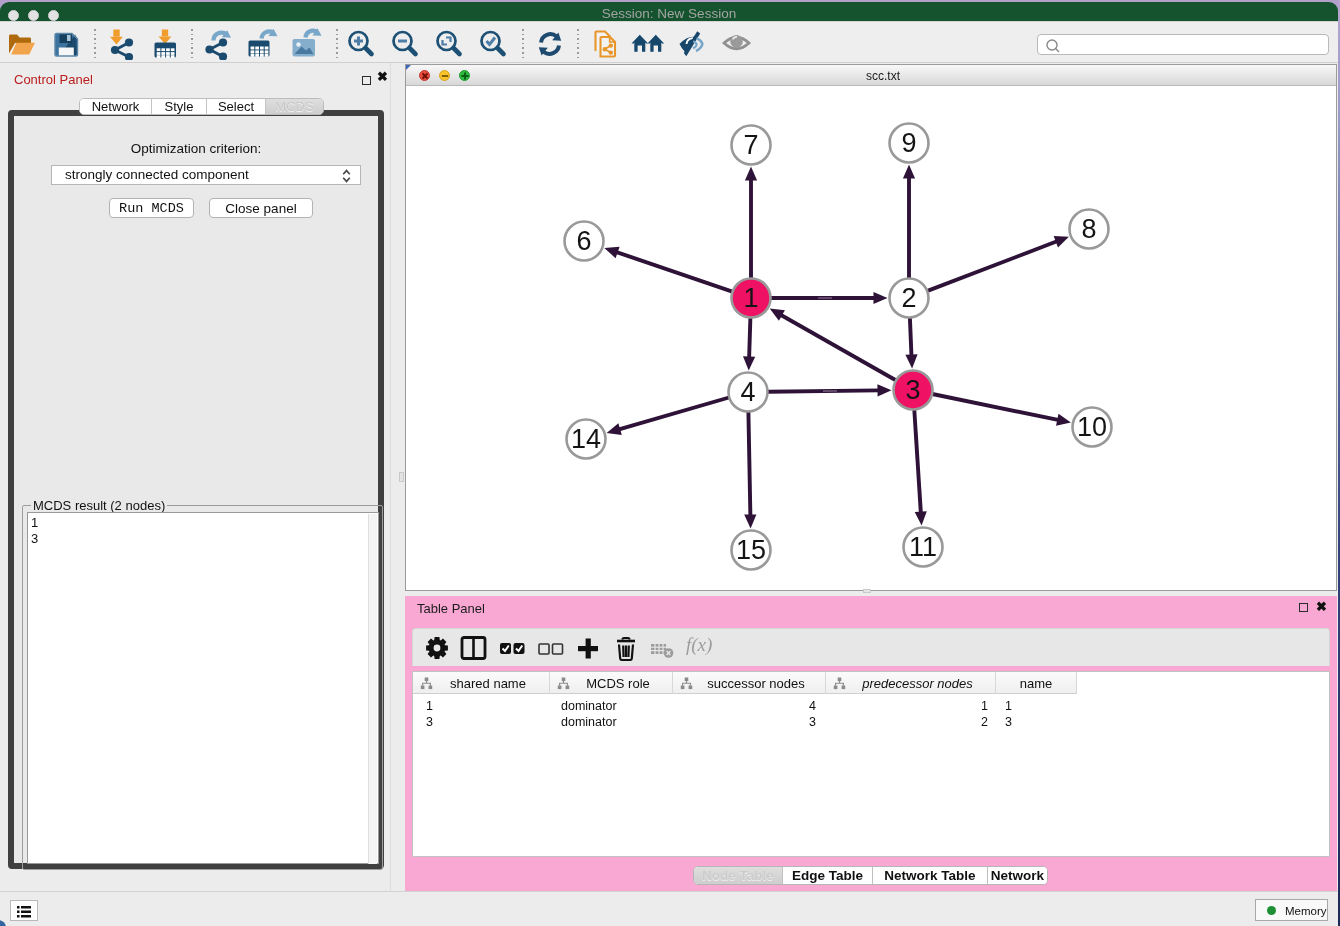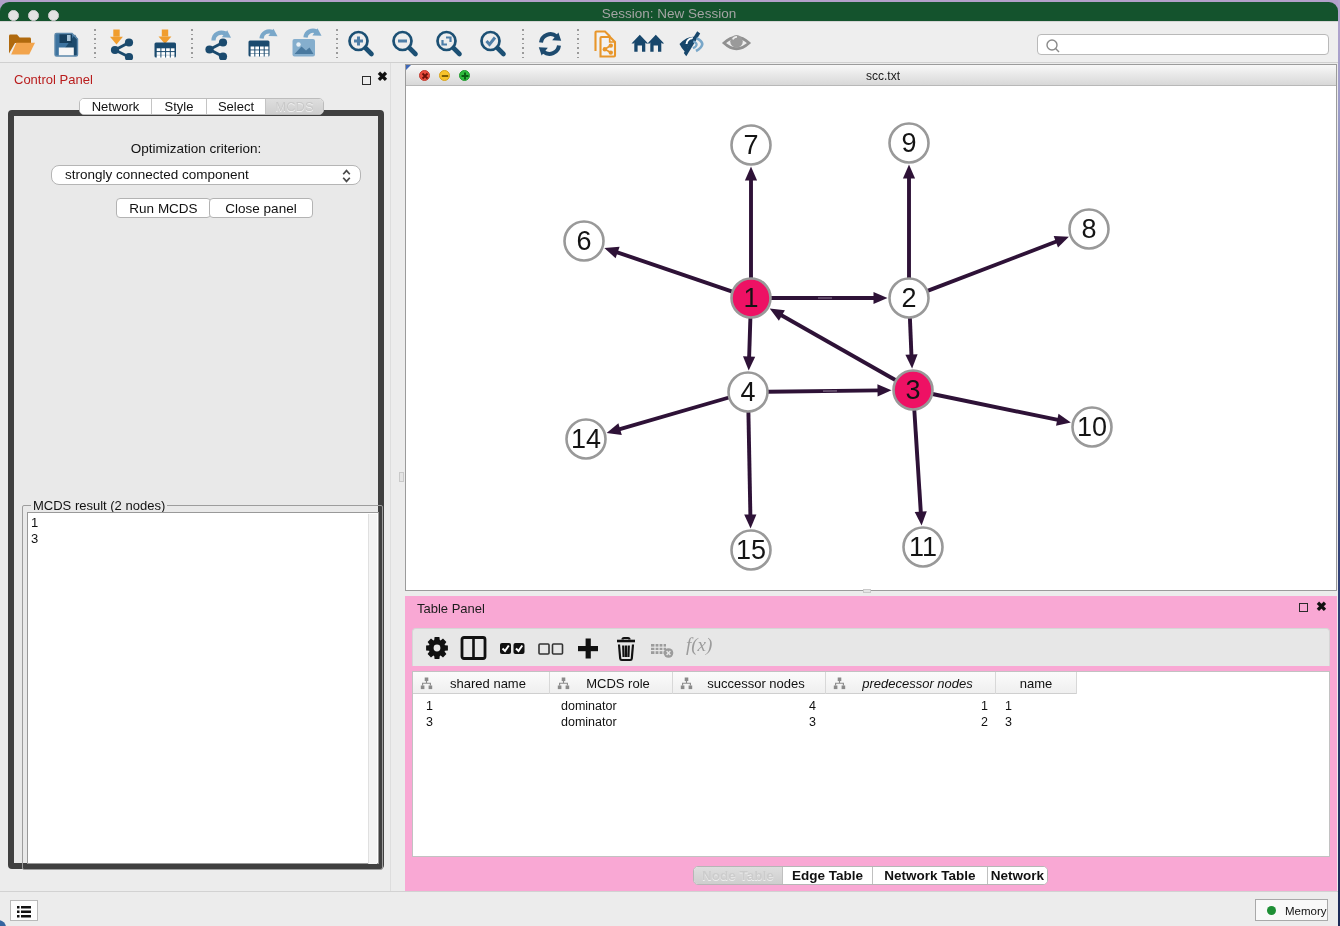--- a/index.html
+++ b/index.html
@@ -19,21 +19,21 @@
 #cpanel { position:absolute; left:0; top:63px; width:391px; height:828px; background:#ececec; border-right:1px solid #dddddd; }
 #cphead { position:absolute; left:14px; top:9px; font-size:13px; color:#b91c1c; }
 .sqbtn { position:absolute; top:13px; width:9px; height:9px; border:1.6px solid #2b2b2b; }
 .xbtn { position:absolute; top:6px; font-size:13px; font-weight:bold; color:#111; }
 #cptabs { position:absolute; left:79px; top:35px; height:17px; display:flex; border:1px solid #bcbcbc; border-radius:5px; overflow:hidden; background:#fff; z-index:5; }
 .cptab { height:100%; display:flex; align-items:center; justify-content:center; font-size:13px; color:#111; background:#fff; border-right:1px solid #c4c4c4; }
 .cptab:last-child { border-right:none; }
 #tabmcds { background:linear-gradient(#dedede,#cecece); color:#c9c9c9; text-shadow:0 1px 0 #f0f0f0; }
 #cpinner { position:absolute; left:8px; top:47px; width:376px; height:759px; background:#e9e9e9; border:6px solid #404040; border-radius:4px; }
 #optlabel { position:absolute; left:0; top:25px; width:100%; text-align:center; font-size:13.5px; color:#111; }
-#combo { position:absolute; left:37px; top:49px; width:310px; height:20px; background:#fff; border:1px solid #b5b5b5; border-radius:8px; font-size:13.5px; color:#111; line-height:18px; padding-left:13px; }
+#combo { position:absolute; left:37px; top:49px; width:310px; height:20px; background:#fff; border:1px solid #b5b5b5; border-radius:0; font-size:13.5px; color:#111; line-height:18px; padding-left:13px; }
 #combo svg { position:absolute; right:8px; top:2px; }
 .pbtn { position:absolute; top:82px; height:20px; background:#fff; border:1px solid #b3b3b3; border-radius:4px; font-size:13.5px; color:#111; text-align:center; line-height:19px; }
 #groupbox { position:absolute; left:8px; top:389px; width:361px; height:365px; border:1px solid #9d9d9d; border-radius:2px; }
 #grouplabel { position:absolute; left:8px; top:-8px; background:#e9e9e9; padding:0 2px; font-size:13px; color:#111; }
 #mcdslist { position:absolute; left:4px; top:6px; width:352px; height:352px; background:#fff; border:1px solid #999; font-size:13px; color:#111; padding:2px 0 0 3px; line-height:16px; }
 #mcdsscroll { position:absolute; right:1px; top:1px; width:9px; height:350px; background:#f4f4f4; border-left:1px solid #e0e0e0; }
 
 #netwin { position:absolute; left:405px; top:64px; width:932px; height:527px; border:1px solid #9b9b9b; background:#fff; }
 #nettitle { position:absolute; left:0; top:0; width:100%; height:21px; background:linear-gradient(#f8f8f8,#d8d8d8); border-bottom:1px solid #b8b8b8; }
 #netname { position:absolute; top:4px; left:12px; width:100%; text-align:center; font-size:12px; font-weight:400; color:#1a1a1a; }
@@ -245,21 +245,21 @@
     <div class="cptab" id="tabmcds" style="width:57px;">MCDS</div>
   </div>
   <div id="cpinner">
     <div id="optlabel">Optimization criterion:</div>
     <div id="combo">strongly connected component
       <svg width="11" height="16" viewBox="0 0 11 16">
         <path d="M2.2 6.2 L5.5 2.6 L8.8 6.2" fill="none" stroke="#4a4a4a" stroke-width="1.7"></path>
         <path d="M2.2 9.8 L5.5 13.4 L8.8 9.8" fill="none" stroke="#4a4a4a" stroke-width="1.7"></path>
       </svg>
     </div>
-    <div class="pbtn" style="left:102px; width:95px;">Run MCDS</div>
+    <div class="pbtn" style="left:95px; width:85px;font-family:Liberation Mono, monospace;">Run MCDS</div>
     <div class="pbtn" style="left:195px; width:104px;">Close panel</div>
     <div id="groupbox">
       <div id="grouplabel">MCDS result (2 nodes)</div>
       <div id="mcdslist">1<br>3
         <div id="mcdsscroll"></div>
       </div>
     </div>
   </div>
 </div>
 <div id="vgut-grip"></div>

